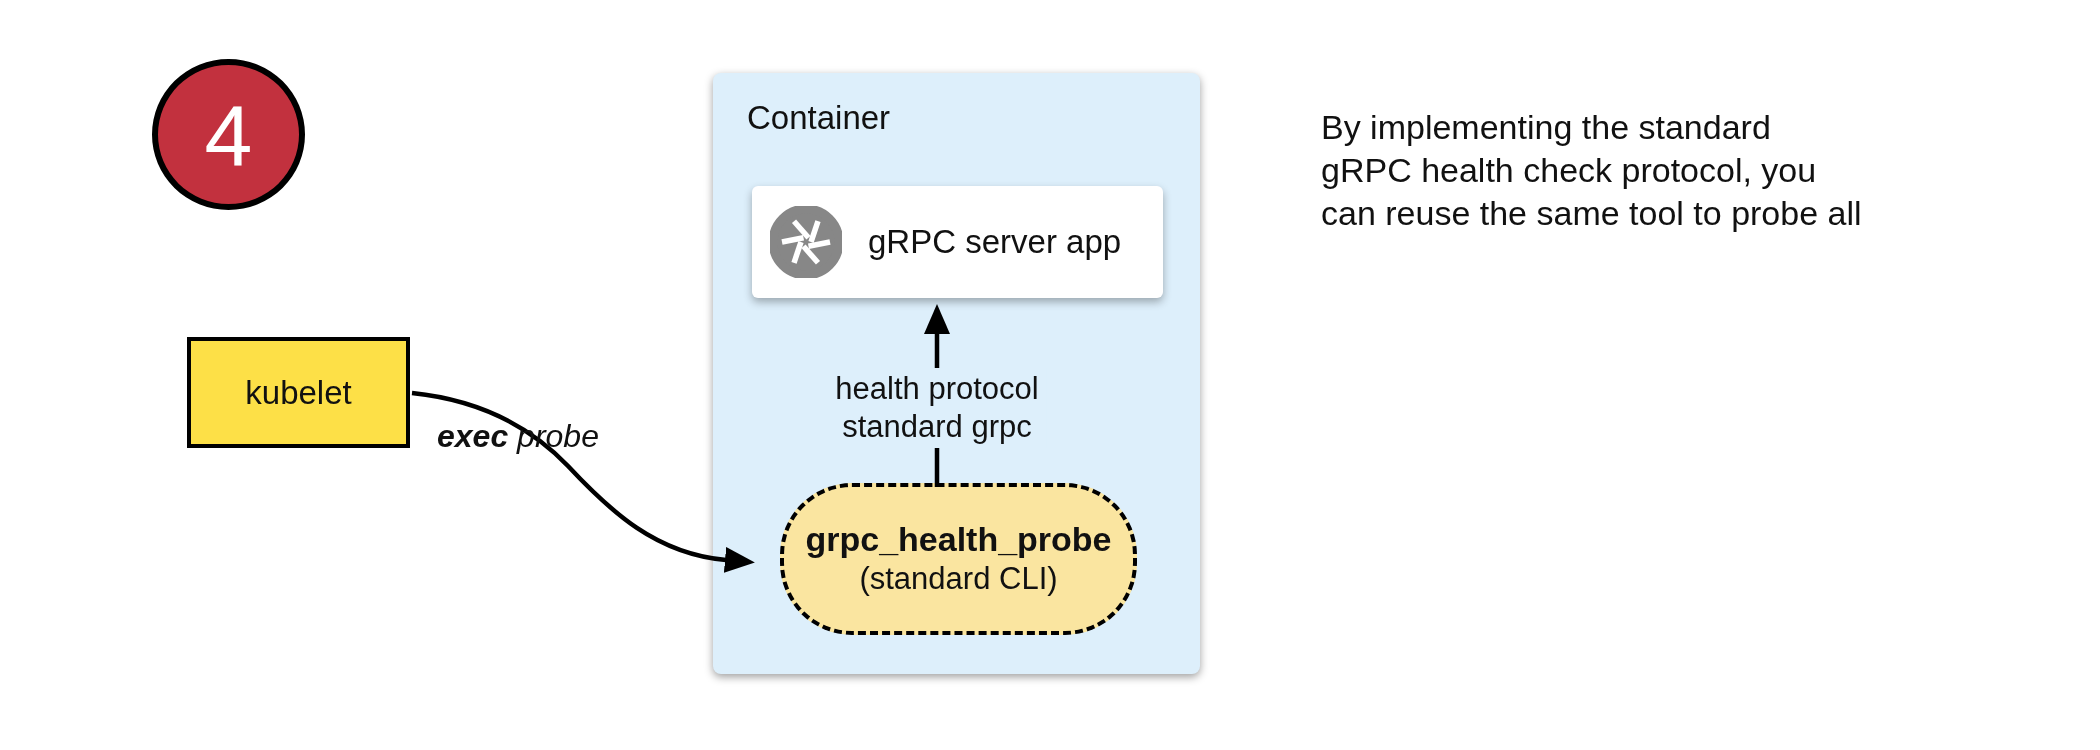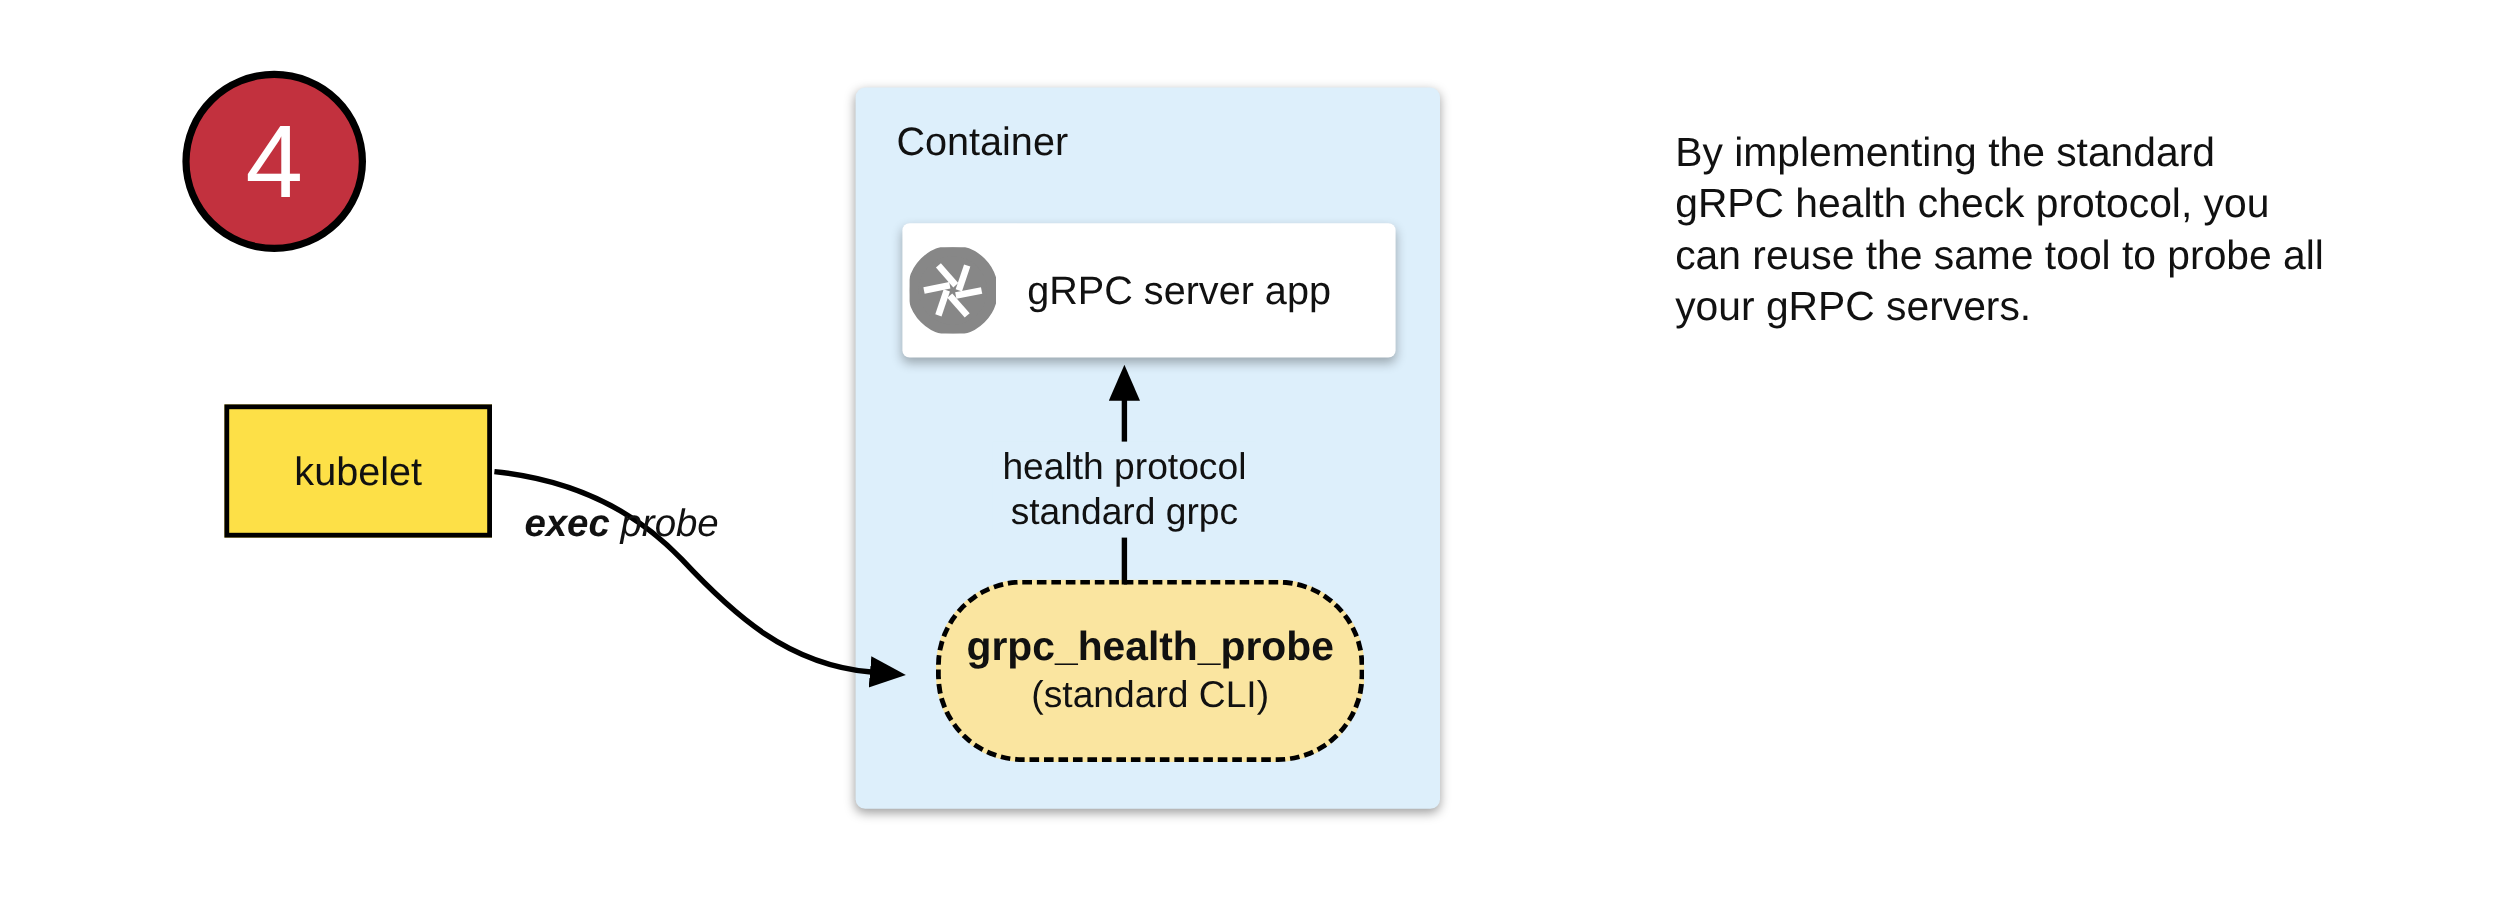--- a/index.html
+++ b/index.html
@@ -39,21 +39,21 @@
   }
   .container-title{
     position:absolute;left:34px;top:26px;font-size:33px;
   }
 
   
   .server-card{
     position:absolute;left:39px;top:113px;width:411px;height:112px;
     background:#ffffff;border-radius:6px;
     box-shadow:0 4px 9px rgba(0,0,0,0.30);
-    display:flex;align-items:center;padding-left:6px;
+    display:flex;align-items:center;padding-left:18px;
   }
   .aperture{width:72px;height:72px;flex:0 0 auto;}
   .server-card-label{font-size:33px;margin-left:26px;}
 
   
   .probe-pill{
     position:absolute;left:67px;top:410px;width:357px;height:152px;
     background:var(--pill-yellow);border:4px dashed #000;border-radius:72px;
     display:flex;flex-direction:column;align-items:center;justify-content:center;
     text-align:center;line-height:40px;
@@ -70,21 +70,21 @@
   }
   .exec-label{
     position:absolute;left:437px;top:418px;font-size:32px;white-space:nowrap;z-index:3;
     background:transparent;
     font-style:italic;
   }
   .exec-label b{font-weight:bold;}
 
   
   .note{
-    position:absolute;left:1396px;top:106px;font-size:34px;line-height:43px;
+    position:absolute;left:1321px;top:106px;font-size:34px;line-height:43px;
   }
 
   
   .arrows{position:absolute;left:0;top:0;width:2100px;height:750px;pointer-events:none;z-index:2;}
 </style>
 </head>
 <body>
 
 <div class="canvas">
 
@@ -125,21 +125,20 @@
 
   <div class="protocol-label">
     <div>health protocol</div>
     <div>standard grpc</div>
   </div>
 
   <div class="note">
     <div>By implementing the standard</div>
     <div>gRPC health check protocol, you</div>
     <div>can reuse the same tool to probe all</div>
-    <div>your gRPC servers.</div>
   </div>
 
   <svg class="arrows" viewBox="0 0 2100 750" aria-hidden="true">
     <defs>
       <marker id="arrowhead" markerUnits="userSpaceOnUse" markerWidth="34" markerHeight="28" refX="1" refY="13" orient="auto">
         <path d="M0,0 L30,13 L0,26 Z" fill="#000"></path>
       </marker>
     </defs>
 
     <path d="M 412 393 C 470 399, 525 421, 568 466 C 610 511, 656 554, 726 560" fill="none" stroke="#000" stroke-width="4.5" marker-end="url(#arrowhead)"></path>

